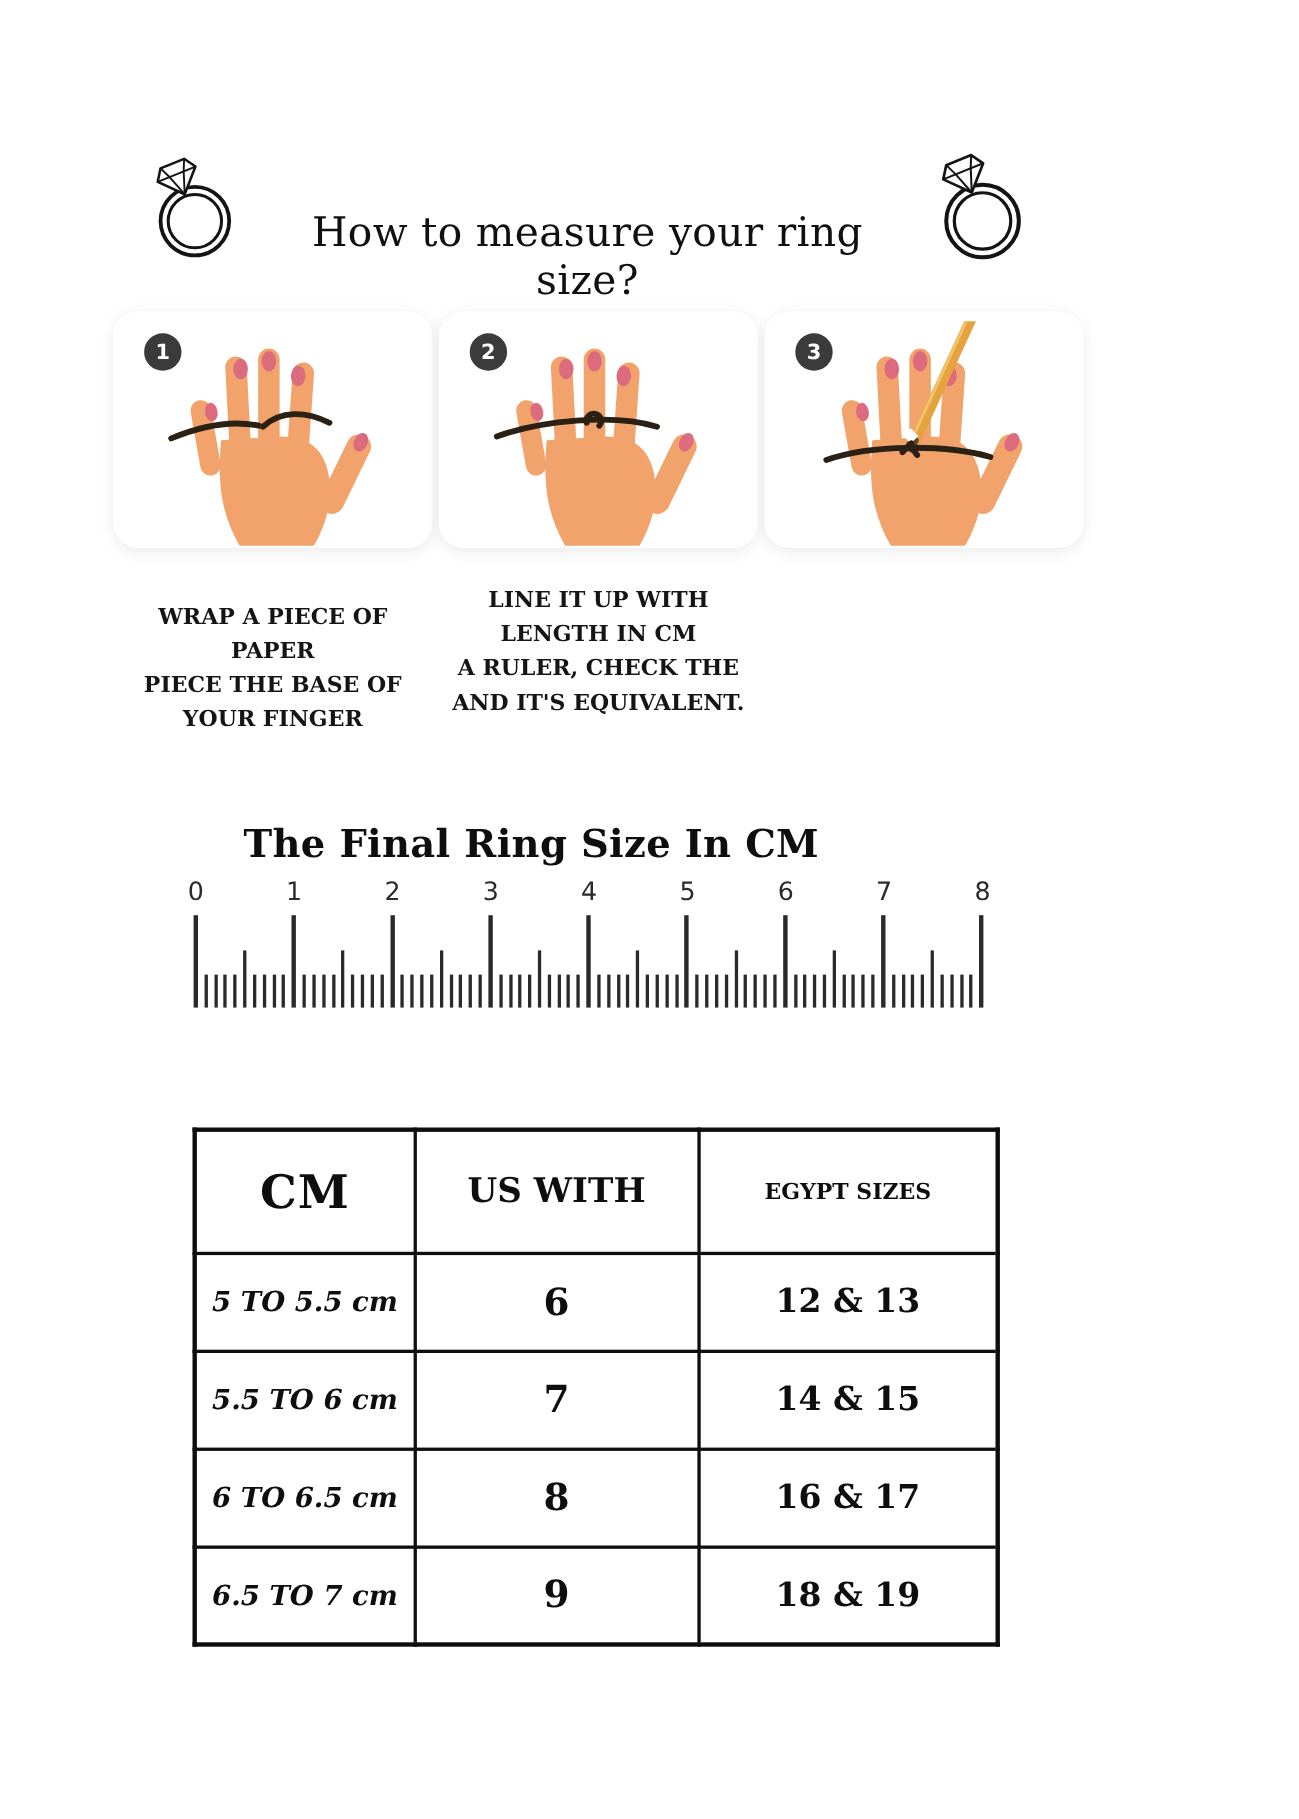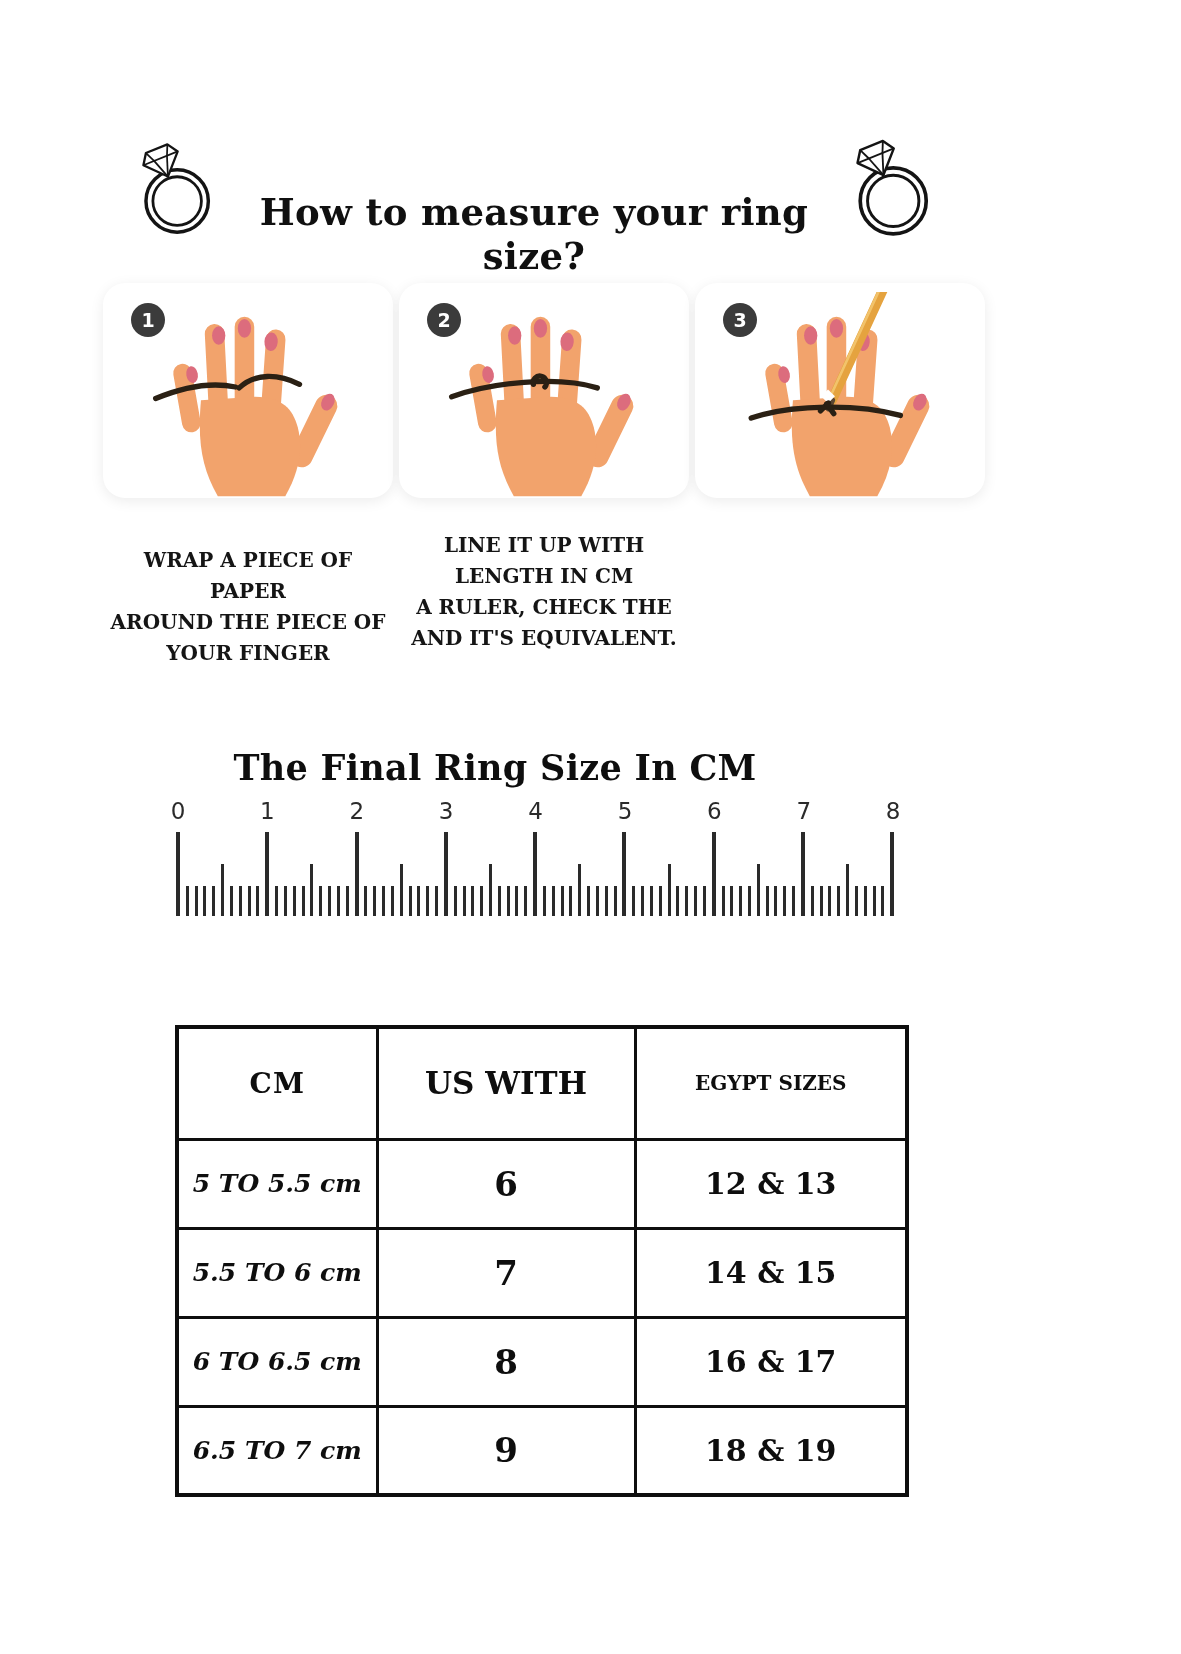--- a/index.html
+++ b/index.html
@@ -12,21 +12,21 @@
     font-family:"DejaVu Serif", serif;
     color:#121212;
   }
 
   
   .ring-icon{position:absolute;}
   .ring-icon.left{left:134px;top:134px;}
   .ring-icon.right{left:848px;top:130px;}
   .page-title{
     position:absolute;top:166px;left:238px;width:592px;
-    text-align:center;font-size:37px;font-weight:bold;letter-spacing:.3px;
+    text-align:center;font-size:37px;font-weight:normal;letter-spacing:.3px;
     color:#101010;
     margin-top:24px;
   }
 
   
   .steps-row{position:absolute;top:283px;left:103px;display:flex;gap:6px;}
   .step-panel{
     position:relative;width:290px;height:215px;background:#ffffff;
     border-radius:22px;box-shadow:0 3px 14px rgba(0,0,0,.08);
     display:flex;align-items:flex-end;justify-content:center;overflow:hidden;
@@ -41,21 +41,21 @@
   
   .captions-row{position:absolute;top:530px;left:103px;display:flex;gap:6px;}
   .caption{
     width:290px;text-align:center;font-weight:bold;font-size:20px;line-height:31px;
     color:#151515;
   }
   .caption.pad{padding-top:15px;}
 
   
   .ruler-heading{
-    position:absolute;top:718px;left:12px;width:966px;text-align:center;
+    position:absolute;top:718px;left:0;width:966px;text-align:center;
     font-size:35px;font-weight:bold;color:#0e0e0e;letter-spacing:.3px;
   }
   .ruler{position:absolute;top:798px;left:170px;width:734px;height:118px;}
   .ruler-numbers{position:absolute;top:0;left:0;width:100%;height:30px;}
   .ruler-num{
     position:absolute;transform:translateX(-50%);
     font-family:"DejaVu Sans",sans-serif;font-size:23px;color:#2b2b2b;
   }
   .ruler-ticks{
     position:absolute;left:6px;top:34px;width:719px;height:84px;
@@ -74,21 +74,21 @@
   .size-table col.c1{width:200px;}
   .size-table col.c2{width:258px;}
   .size-table col.c3{width:272px;}
   .size-table th,.size-table td{
     border:3px solid #0e0e0e;text-align:center;font-weight:bold;color:#0e0e0e;
     padding:0;
   }
   .size-table{border:4px solid #0e0e0e;}
   .size-table thead tr{height:112px;}
   .size-table tbody tr{height:89px;}
-  .size-table th:nth-child(1){font-size:28px;letter-spacing:1px;}
+  .size-table th:nth-child(1){font-size:42px;letter-spacing:1px;}
   .size-table th:nth-child(2){font-size:31px;}
   .size-table th:nth-child(3){font-size:20px;}
   .size-table td:nth-child(1){font-size:25px;font-style:italic;}
   .size-table td:nth-child(2){font-size:34px;}
   .size-table td:nth-child(3){font-size:30px;}
 </style>
 </head>
 <body>
 
 <div class="page">
@@ -186,21 +186,21 @@
           <path d="M88 134 l 9 -9"></path>
           <path d="M95 126 l 8 11"></path>
         </g>
       </svg>
     </div>
   </div>
 
   <div class="captions-row">
     <div class="caption pad">
       <div>WRAP A PIECE OF PAPER</div>
-      <div>AROUND THE PIECE OF</div>
+      <div>PIECE THE BASE OF</div>
       <div>YOUR FINGER</div>
     </div>
     <div class="caption">
       <div>LINE IT UP WITH</div>
       <div>LENGTH IN CM</div>
       <div>A RULER, CHECK THE</div>
       <div>AND IT'S EQUIVALENT.</div>
     </div>
   </div>
 

